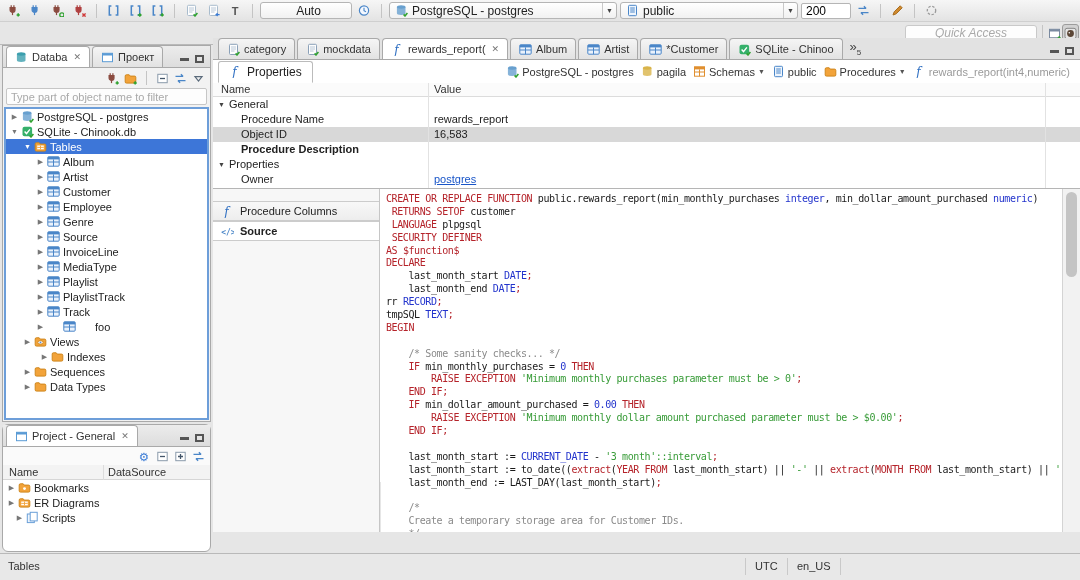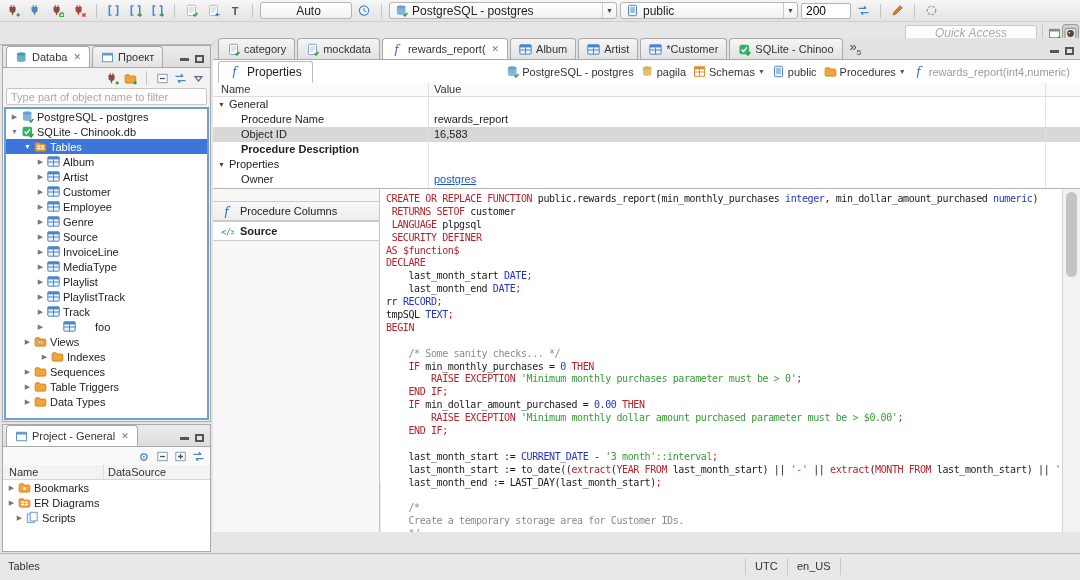--- a/index.html
+++ b/index.html
@@ -53,21 +53,21 @@
   #nav-filter::placeholder { color:#a9a9a9; }
   #db-tree { position:absolute; left:1px; top:61px; width:205px; height:313px; background:#fff;
     border:2px solid #6d9ed9; overflow:hidden; }
   .trow { display:flex; align-items:center; height:15px; white-space:nowrap; }
   .trow .arr { width:13px; flex:none; text-align:center; font-size:7px; color:#777; }
   .trow .ic { flex:none; margin-right:3px; display:flex; }
   .trow.sel { background:#3d76d8; color:#fff; }
   .trow.sel .arr { color:#fff; }
 
   
-  #project-panel { left:2px; top:424px; width:209px; height:128px; background:#fff; }
+  #project-panel { left:2px; top:424px; width:209px; height:128px; background:#fff;border-radius:6px; }
   #proj-toolbar { height:18px; display:flex; align-items:center; justify-content:flex-end; gap:5px;
     padding-right:5px; background:#fafafa; }
   #proj-header { height:15px; background:#f3f3f3; border-bottom:1px solid #d6d6d6; position:relative; }
   #proj-header .h1 { position:absolute; left:6px; top:1px; color:#333; }
   #proj-header .h2 { position:absolute; left:105px; top:1px; color:#333; }
   #proj-header .vline { position:absolute; left:100px; top:0; width:1px; height:15px; background:#dcdcdc; }
 
   
   #statusbar { position:absolute; left:0; top:553px; width:1080px; height:27px; background:#e8e8e8;
     border-top:1px solid #b9b9b9; }
@@ -525,29 +525,20 @@
           <span>Indexes</span>
         </div>
         <div class="trow" style="padding-left: 15px;">
           <span class="arr">▶</span>
           <span class="ic">
             <svg width="13" height="13" viewBox="0 0 13 13">
               <path d="M1.2 4 q0-1.2 1.2-1.2 h2.8 l1.1 1.3 h4.3 q1.2 0 1.2 1.2 v4.6 q0 1.2-1.2 1.2 H2.4 q-1.2 0-1.2-1.2 z" fill="#f2a33a" stroke="#cf871d"></path>
             </svg>
           </span>
           <span>Sequences</span>
-        </div>
-        <div class="trow" style="padding-left: 15px;">
-          <span class="arr">▶</span>
-          <span class="ic">
-            <svg width="13" height="13" viewBox="0 0 13 13">
-              <path d="M1.2 4 q0-1.2 1.2-1.2 h2.8 l1.1 1.3 h4.3 q1.2 0 1.2 1.2 v4.6 q0 1.2-1.2 1.2 H2.4 q-1.2 0-1.2-1.2 z" fill="#f2a33a" stroke="#cf871d"></path>
-            </svg>
-          </span>
-          <span>Table Triggers</span>
         </div>
         <div class="trow" style="padding-left: 15px;">
           <span class="arr">▶</span>
           <span class="ic">
             <svg width="13" height="13" viewBox="0 0 13 13">
               <path d="M1.2 4 q0-1.2 1.2-1.2 h2.8 l1.1 1.3 h4.3 q1.2 0 1.2 1.2 v4.6 q0 1.2-1.2 1.2 H2.4 q-1.2 0-1.2-1.2 z" fill="#f2a33a" stroke="#cf871d"></path>
             </svg>
           </span>
           <span>Data Types</span>
         </div>

